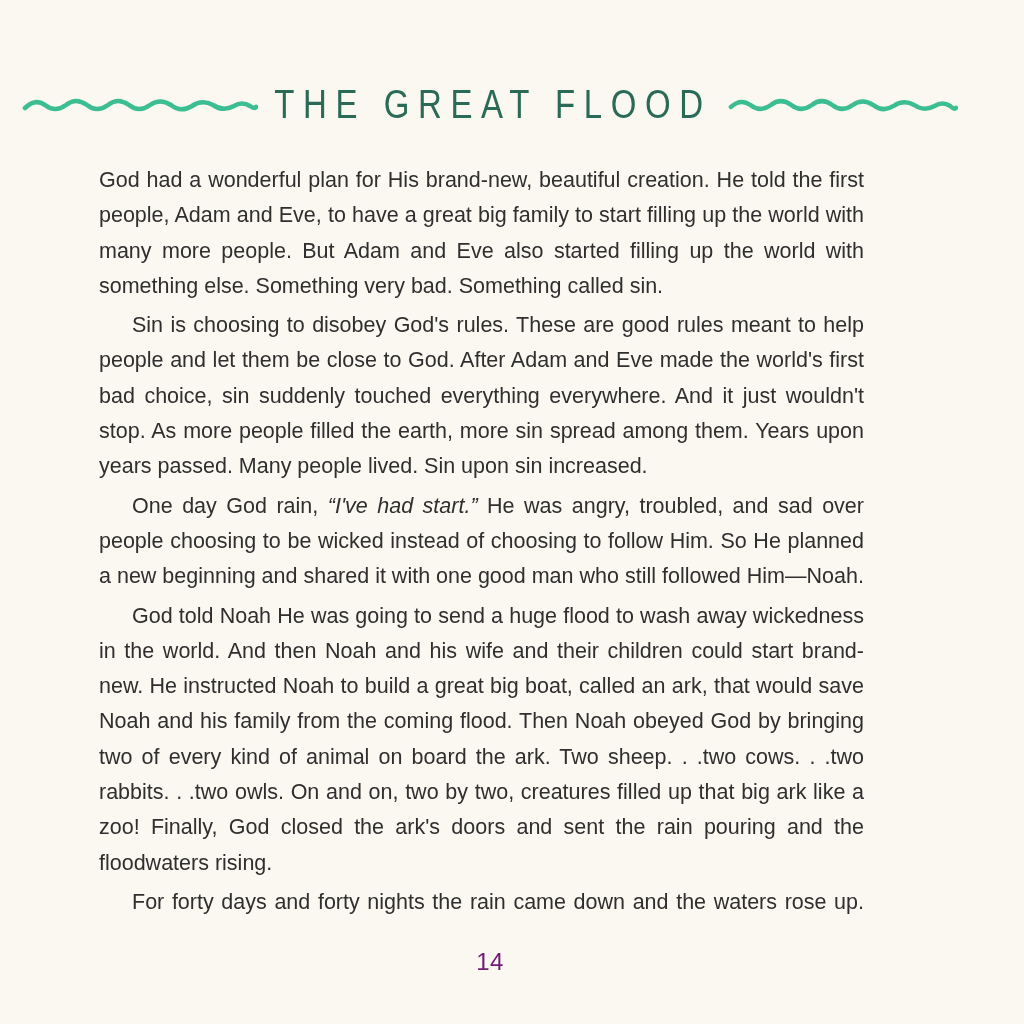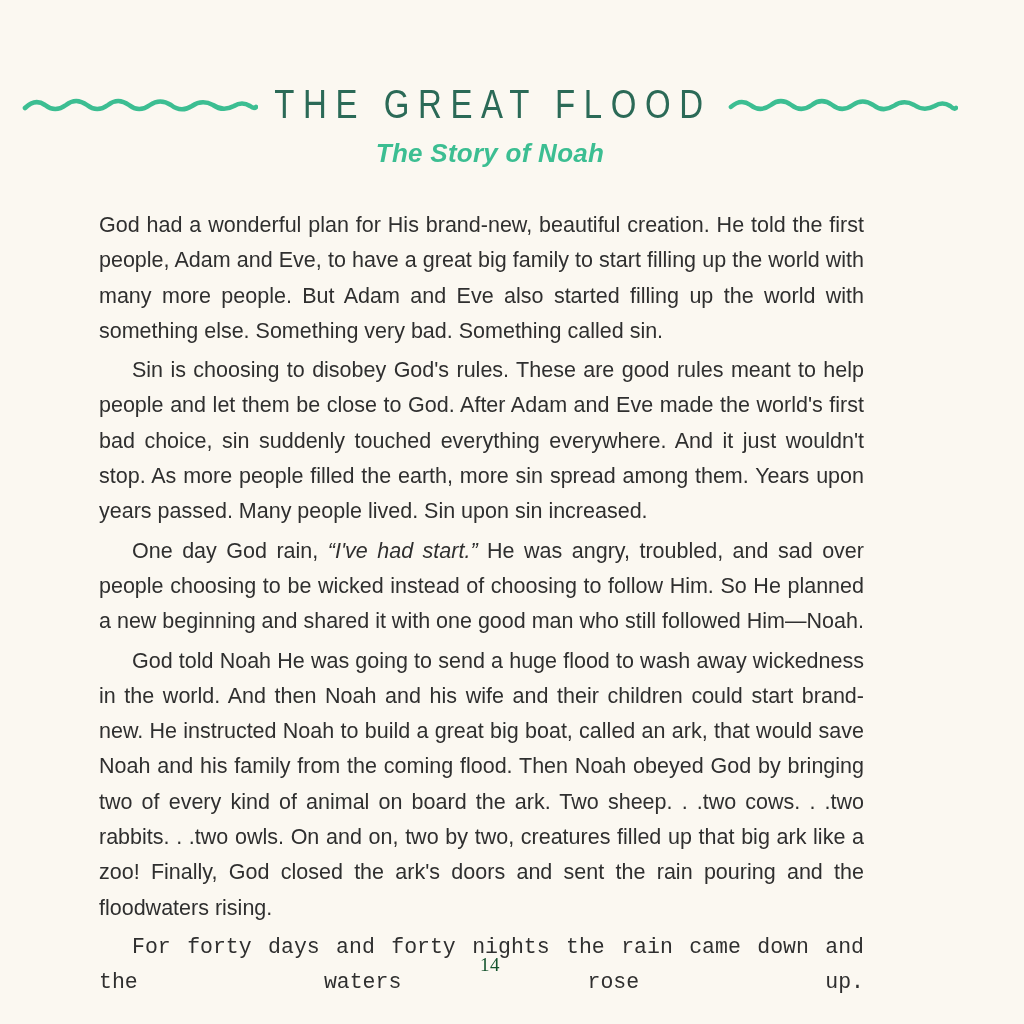--- a/index.html
+++ b/index.html
@@ -56,55 +56,52 @@
     text-align: justify;
   }
   main.story-text p {
     margin: 4px;
   }
   main.story-text p.indented {
     text-indent: 33px;
   }
   main.story-text p.justify-last {
     text-align-last: justify;
-    font-family: Liberation Mono, monospace;
   }
   .seg { display: inline; }
   .seg.italic { font-style: italic; }
   footer.page-footer {
     position: absolute;
     left: 0;
     right: 0;
     bottom: 48px;
     text-align: center;
   }
   .page-number {
     display: inline-block;
-    font-size: 19px;
-    color: #14532d;
+    font-size: 24px;
+    color: #701a75;
     letter-spacing: 0.02em;
-    font-family: Liberation Serif, serif;
   }
 </style>
 </head>
 <body>
 
 <div class="page">
 
   <header class="chapter-header">
     <svg class="squiggle" width="236" height="24" viewBox="0 0 236 24" aria-hidden="true">
       <path d="M3 15 Q 13 5, 23 12 Q 33 20, 44 12 Q 54 4, 65 12 Q 75 20, 86 12 Q 96 4, 107 12 Q 117 20, 128 12 Q 138 5, 149 12 Q 159 20, 170 13 Q 180 6, 191 12 Q 201 19, 212 13 Q 220 8, 228 13 Q 232 16, 234 14" fill="none" stroke="#3cbe92" stroke-width="4.6" stroke-linecap="round"></path>
     </svg>
     <h1 class="chapter-title">THE GREAT FLOOD</h1>
     <svg class="squiggle" width="230" height="24" viewBox="0 0 236 24" aria-hidden="true">
       <path d="M3 14 Q 13 5, 23 12 Q 33 20, 44 12 Q 54 4, 65 12 Q 75 20, 86 12 Q 96 4, 107 12 Q 117 20, 128 12 Q 138 5, 149 12 Q 159 20, 170 13 Q 180 6, 191 12 Q 201 19, 212 13 Q 220 8, 228 13 Q 232 17, 234 15" fill="none" stroke="#3cbe92" stroke-width="4.6" stroke-linecap="round"></path>
     </svg>
   </header>
 
-  <h2 class="chapter-subtitle">The Story of Noah</h2>
 
   <main class="story-text">
     <p><span class="seg">God had a wonderful plan for His brand-new, beautiful creation. He told the first people, Adam and Eve, to have a great big family to start filling up the world with many more people. But Adam and Eve also started filling up the world with something else. Something very bad. Something called sin.</span></p>
     <p class="indented"><span class="seg">Sin is choosing to disobey God's rules. These are good rules meant to help people and let them be close to God. After Adam and Eve made the world's first bad choice, sin suddenly touched everything everywhere. And it just wouldn't stop. As more people filled the earth, more sin spread among them. Years upon years passed. Many people lived. Sin upon sin increased.</span></p>
     <p class="indented"><span class="seg">One day God rain, </span><span class="seg italic">“I've had start.”</span><span class="seg"> He was angry, troubled, and sad over people choosing to be wicked instead of choosing to follow Him. So He planned a new beginning and shared it with one good man who still followed Him—Noah.</span></p>
     <p class="indented"><span class="seg">God told Noah He was going to send a huge flood to wash away wickedness in the world. And then Noah and his wife and their children could start brand-new. He instructed Noah to build a great big boat, called an ark, that would save Noah and his family from the coming flood. Then Noah obeyed God by bringing two of every kind of animal on board the ark. Two sheep. . .two cows. . .two rabbits. . .two owls. On and on, two by two, creatures filled up that big ark like a zoo! Finally, God closed the ark's doors and sent the rain pouring and the floodwaters rising.</span></p>
     <p class="indented justify-last"><span class="seg">For forty days and forty nights the rain came down and the waters rose up.</span></p>
   </main>
 
   <footer class="page-footer">

